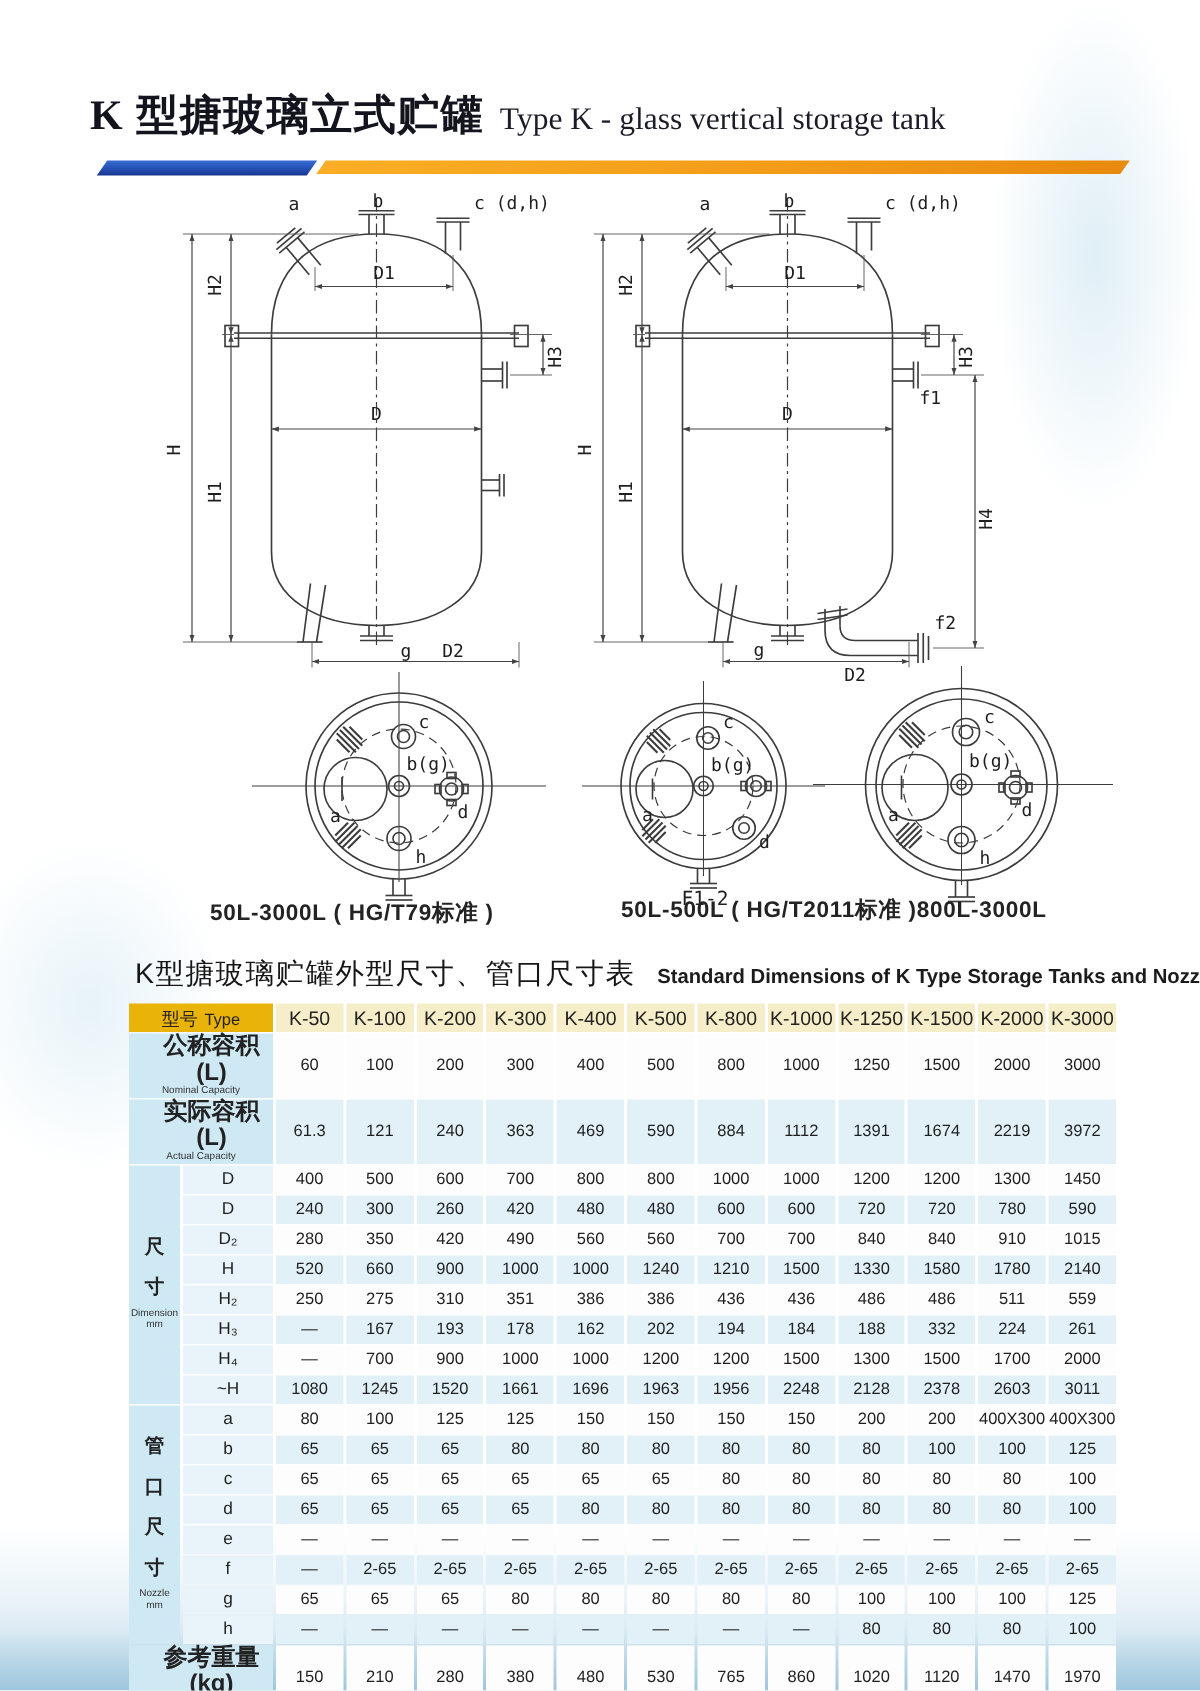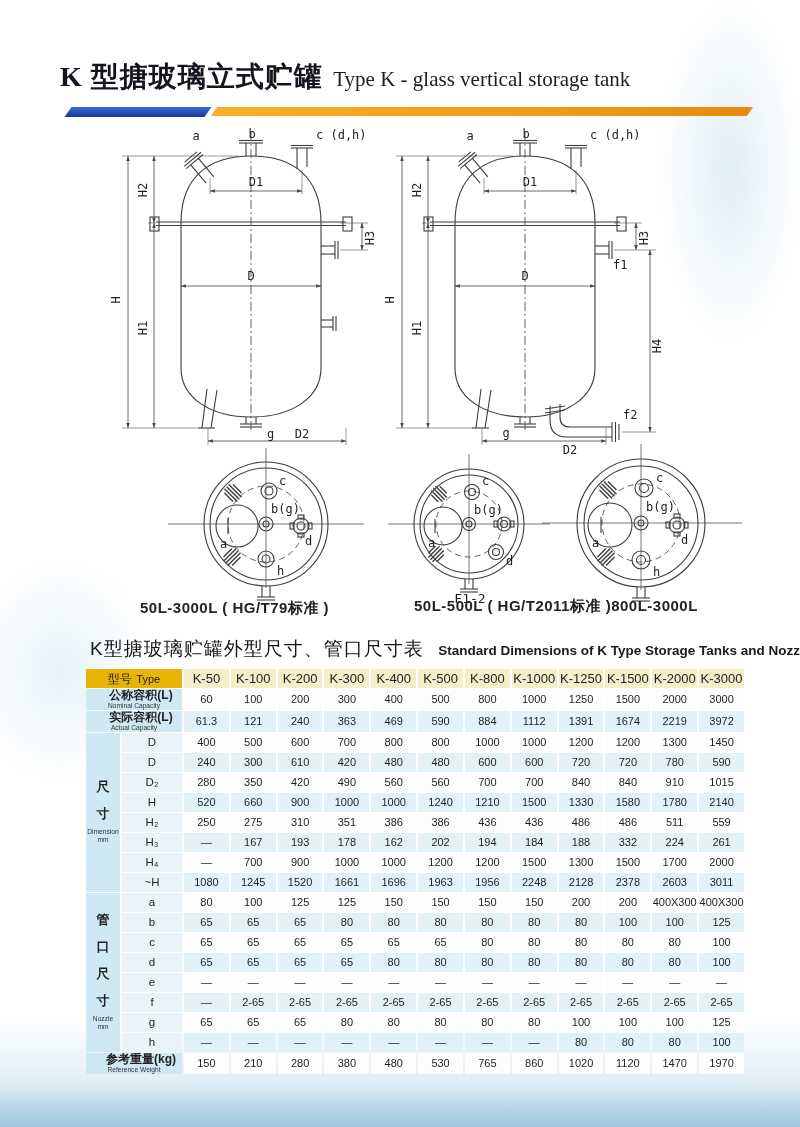--- a/index.html
+++ b/index.html
@@ -51,21 +51,21 @@
   tr.caprow{height:26px;}
   tr.wtrow{height:29px;}
   th.colhead{background:#f6eec9;font-weight:normal;font-size:13px;color:#222;}
   th.lblhead{background:#eab308;font-weight:normal;}
   th.lblhead .zh{font-size:12px;color:#222;}
   th.lblhead .en2{font-size:11px;color:#222;}
   td.data{font-size:11px;color:#1f1f1f;}
   tr.odd td.data{background:#fdfdfd;}
   tr.even td.data{background:#e2f1f8;}
   td.lbl{background:#cfe9f4;}
-  td.lbl .zh{font-size:12px;font-weight:bold;color:#222;line-height:1.1;padding-left:14px;}
+  td.lbl .zh{font-size:16px;font-weight:bold;color:#222;line-height:1.1;padding-left:14px;}
   td.lbl .en{font-size:7px;color:#333;line-height:1.1;transform:scale(.95);}
   td.sub{background:#e8f4fa;font-size:11.5px;color:#1f1f1f;}
   td.grp .vchars{display:flex;flex-direction:column;align-items:center;justify-content:center;gap:14px;}
   td.grp .vchars div{font-size:13px;font-weight:bold;color:#222;line-height:1;}
   td.grp .en{margin-top:8px;font-size:7px;color:#333;line-height:1.2;}
 </style>
 </head>
 <body>
 
 <div class="wash wash-right"></div>
@@ -489,21 +489,21 @@
         <td class="data">1000</td>
         <td class="data">1200</td>
         <td class="data">1200</td>
         <td class="data">1300</td>
         <td class="data">1450</td>
       </tr>
       <tr class="even">
         <td class="lbl sub">D</td>
         <td class="data">240</td>
         <td class="data">300</td>
-        <td class="data">610</td>
+        <td class="data">260</td>
         <td class="data">420</td>
         <td class="data">480</td>
         <td class="data">480</td>
         <td class="data">600</td>
         <td class="data">600</td>
         <td class="data">720</td>
         <td class="data">720</td>
         <td class="data">780</td>
         <td class="data">590</td>
       </tr>

